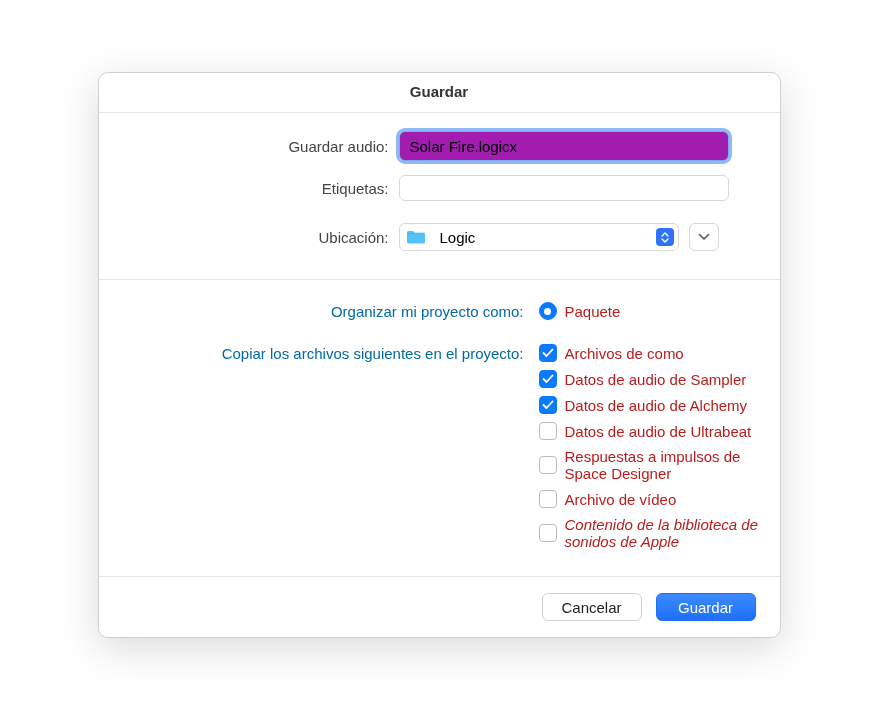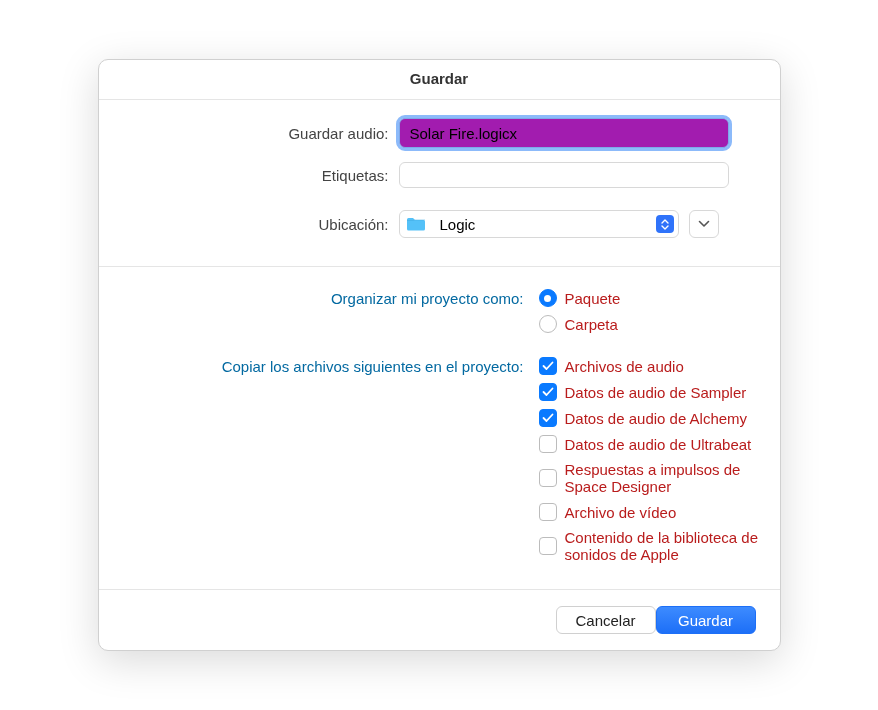--- a/index.html
+++ b/index.html
@@ -187,20 +187,21 @@
       background: #0a7aff;
     }
     .checkbox.checked svg { display: block; }
     .checkbox svg { display: none; }
     .opt-group + .opt-group { margin-top: 16px; }
     .button-bar {
       border-top: 1px solid #e5e5e5;
       padding: 16px 24px;
       display: flex;
       justify-content: flex-end;
+      gap: 14px;
     }
     .btn {
       min-width: 100px;
       height: 28px;
       border-radius: 6px;
       font-size: 15px;
       display: flex;
       align-items: center;
       justify-content: center;
       cursor: default;
@@ -271,39 +272,35 @@
 
   <div class="options-section">
     <div class="opt-group">
       <div class="opt-row">
         <div class="opt-label-col">Organizar mi proyecto como:</div>
         <div class="opt-controls">
           <div class="radio-item">
             <span class="radio checked"></span>
             <span>Paquete</span>
           </div>
-          <div class="radio-item">
-            <span class="radio"></span>
-            <span>Carpeta</span>
-          </div>
         </div>
       </div>
     </div>
 
     <div class="opt-group">
       <div class="opt-row">
         <div class="opt-label-col" style="padding-top:0;">Copiar los archivos siguientes en el proyecto:</div>
         <div class="opt-controls">
           <div class="check-item">
             <span class="checkbox checked">
               <svg width="12" height="10" viewBox="0 0 12 10">
                   <path d="M1.5 5 L4.5 8 L10.5 1.5" stroke="#fff" stroke-width="1.8" fill="none" stroke-linecap="round" stroke-linejoin="round"></path>
                 </svg>
             </span>
-            <span>Archivos de audio</span>
+            <span>Archivos de como</span>
           </div>
           <div class="check-item">
             <span class="checkbox checked">
               <svg width="12" height="10" viewBox="0 0 12 10">
                   <path d="M1.5 5 L4.5 8 L10.5 1.5" stroke="#fff" stroke-width="1.8" fill="none" stroke-linecap="round" stroke-linejoin="round"></path>
                 </svg>
             </span>
             <span>Datos de audio de Sampler</span>
           </div>
           <div class="check-item">
@@ -325,21 +322,21 @@
               
             </span>
             <span>Respuestas a impulsos de Space Designer</span>
           </div>
           <div class="check-item">
             <span class="checkbox">
               
             </span>
             <span>Archivo de vídeo</span>
           </div>
-          <div class="check-item" style="margin-bottom:0;">
+          <div class="check-item" style="margin-bottom:0;font-style:italic;">
             <span class="checkbox">
               
             </span>
             <span>Contenido de la biblioteca de sonidos de Apple</span>
           </div>
         </div>
       </div>
     </div>
   </div>
 

